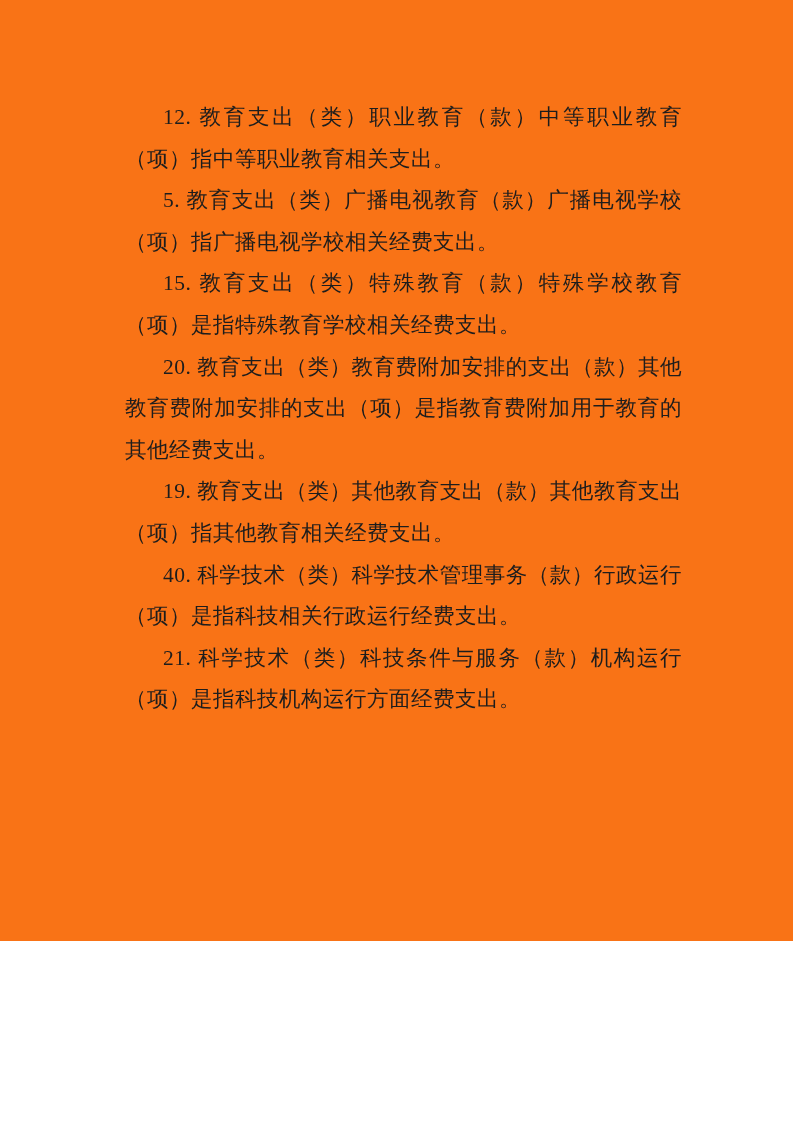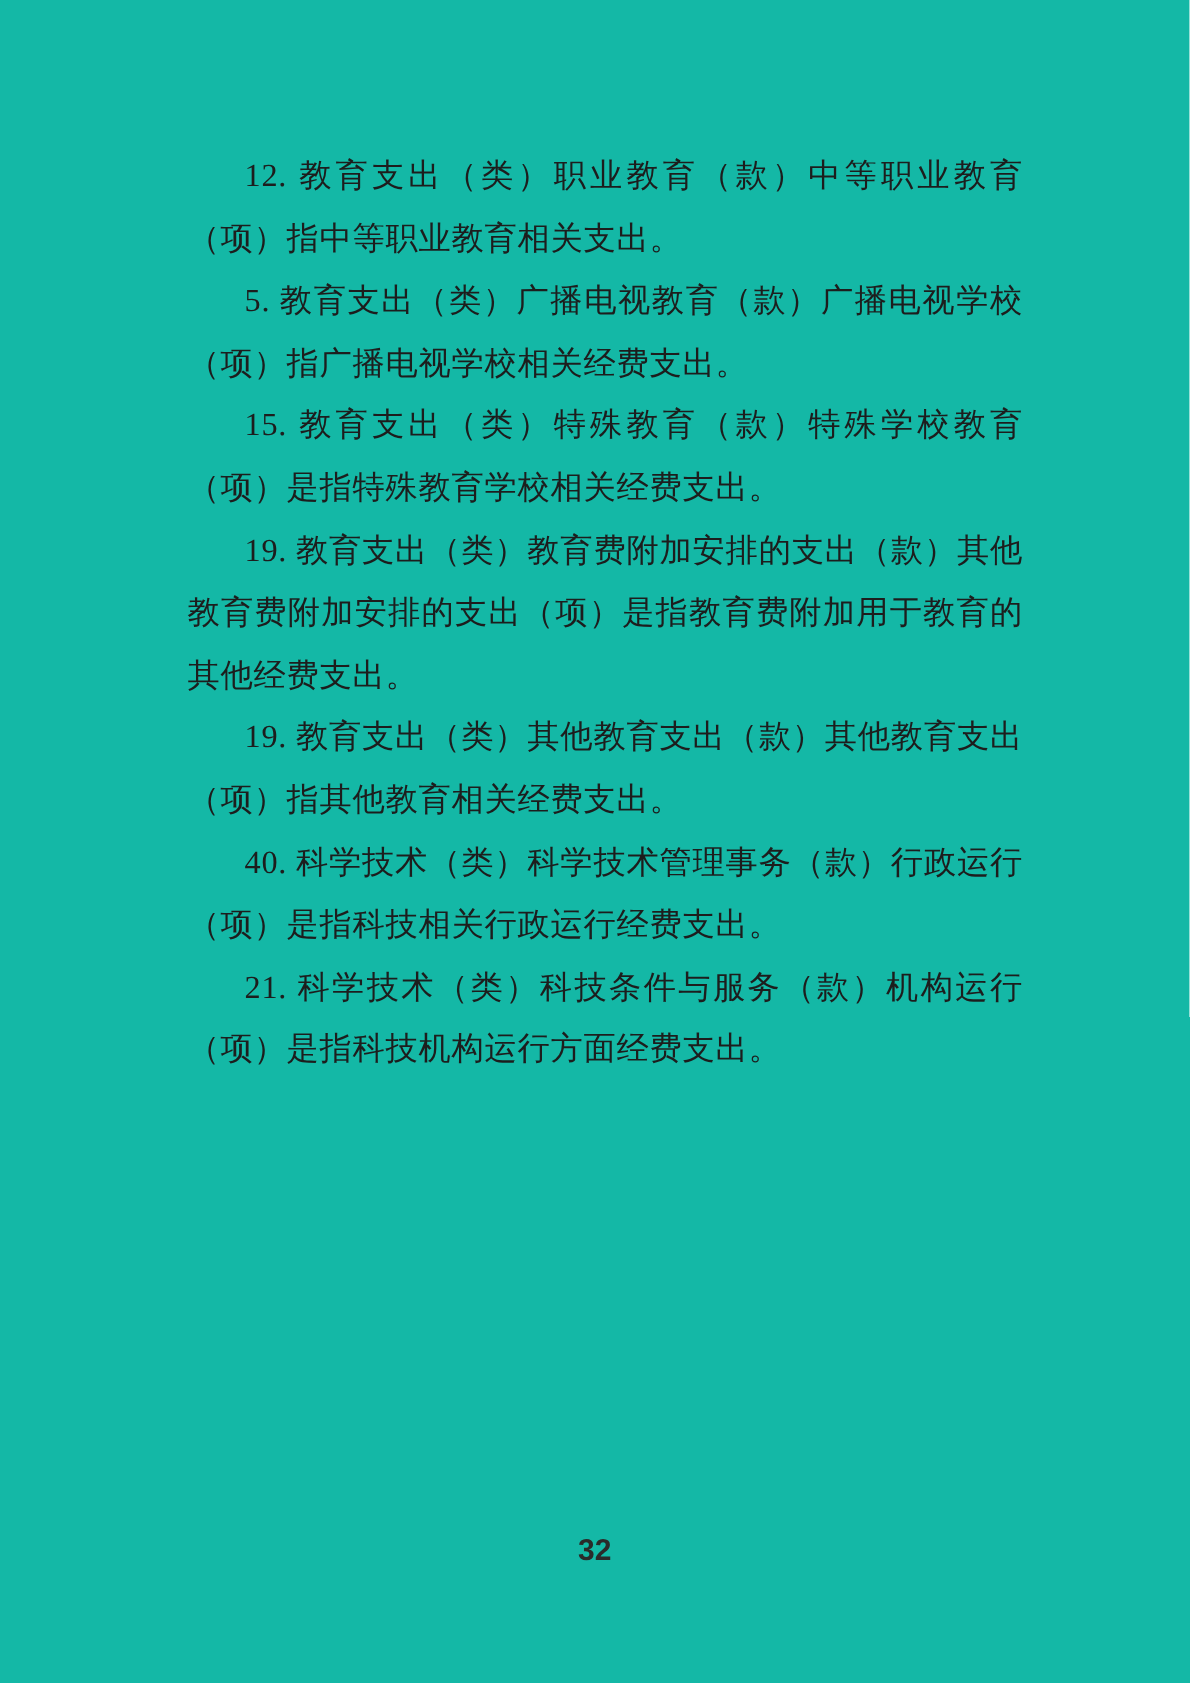--- a/index.html
+++ b/index.html
@@ -3,22 +3,22 @@
 <meta charset="utf-8">
 <style>
   html, body {
     margin: 0;
     padding: 0;
     background: #ffffff;
   }
   .page {
     position: relative;
     width: 793px;
-    height: 1122px;
-    background: #14b8a6;
+    height: 941px;
+    background: #f97316;
     overflow: hidden;
     font-family: "Liberation Serif", "DejaVu Serif", serif;
     color: #1d1d1d;
   }
   .content {
     position: absolute;
     left: 125px;
     top: 97px;
     width: 557px;
   }
@@ -48,21 +48,21 @@
   }
 </style>
 </head>
 <body>
 
 <div class="page">
   <div class="content">
     <p class="para">12. 教育支出（类）职业教育（款）中等职业教育（项）指中等职业教育相关支出。</p>
     <p class="para">5. 教育支出（类）广播电视教育（款）广播电视学校（项）指广播电视学校相关经费支出。</p>
     <p class="para">15. 教育支出（类）特殊教育（款）特殊学校教育（项）是指特殊教育学校相关经费支出。</p>
-    <p class="para">19. 教育支出（类）教育费附加安排的支出（款）其他教育费附加安排的支出（项）是指教育费附加用于教育的其他经费支出。</p>
+    <p class="para">20. 教育支出（类）教育费附加安排的支出（款）其他教育费附加安排的支出（项）是指教育费附加用于教育的其他经费支出。</p>
     <p class="para">19. 教育支出（类）其他教育支出（款）其他教育支出（项）指其他教育相关经费支出。</p>
     <p class="para">40. 科学技术（类）科学技术管理事务（款）行政运行（项）是指科技相关行政运行经费支出。</p>
     <p class="para">21. 科学技术（类）科技条件与服务（款）机构运行（项）是指科技机构运行方面经费支出。</p>
   </div>
   <div class="footer">
     <span class="page-number">32</span>
   </div>
 </div>
 
 </body></html>

